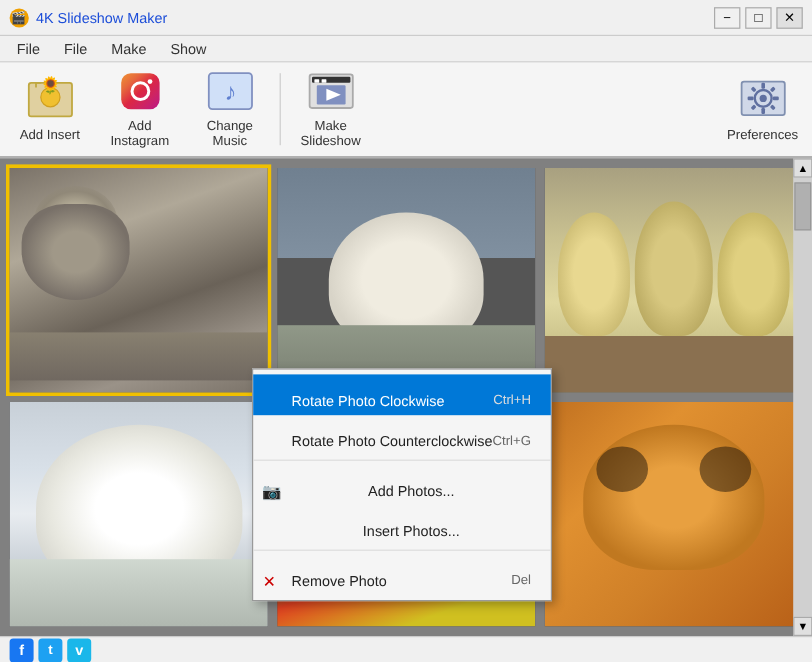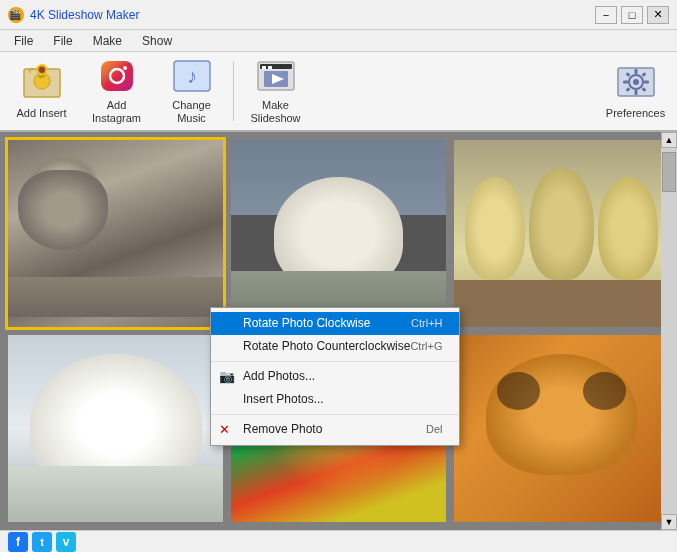--- a/index.html
+++ b/index.html
@@ -147,25 +147,26 @@
       background: #f5f5f5;
       border: 1px solid #999;
       box-shadow: 3px 3px 8px rgba(0,0,0,0.3);
       min-width: 240px;
       z-index: 100;
       padding: 4px 0;
     }
     .context-menu-item {
       display: flex;
       align-items: center;
-      padding: 4px 16px 5px 32px;
+      padding: 15px 16px 5px 32px;
       cursor: pointer;
       font-size: 12px;
       color: #222;
       position: relative;
+      justify-content: center;
     }
     .context-menu-item:hover, .context-menu-item.active {
       background: #0078d7;
       color: white;
     }
     .context-menu-item.active {
       background: #0078d7;
       color: white;
       font-weight: normal;
     }

